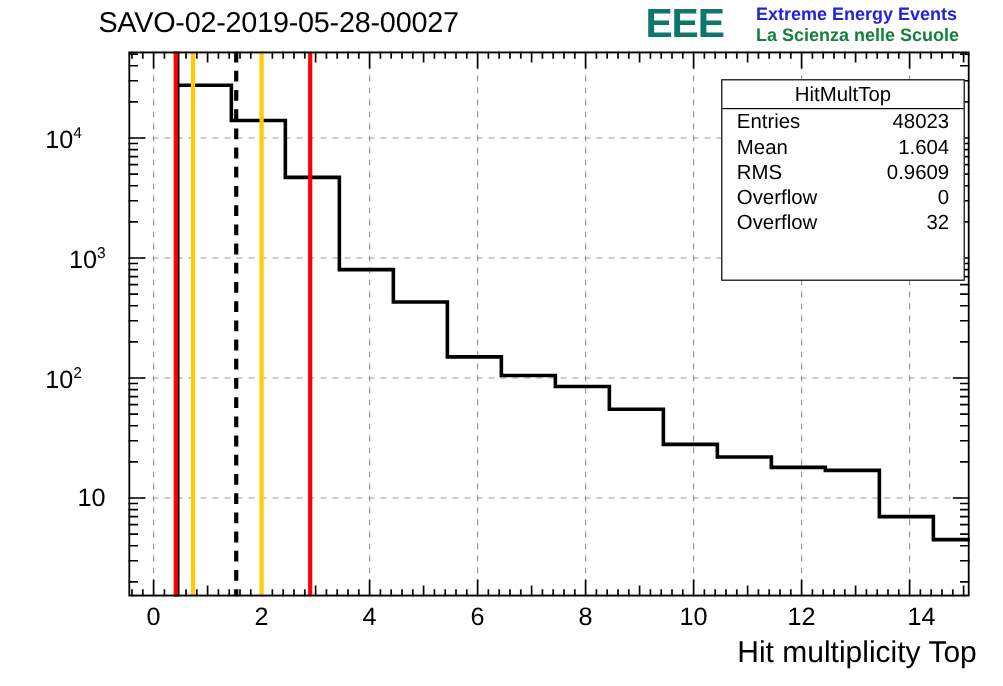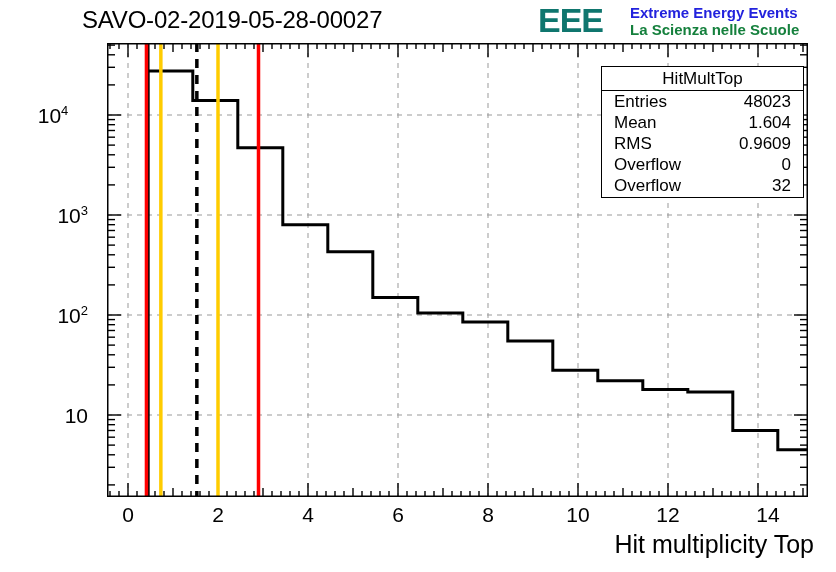--- a/index.html
+++ b/index.html
@@ -21,21 +21,21 @@
   #frame{position:absolute;left:107px;top:43px;width:701px;height:454px;}
   #svgplot{position:absolute;left:0;top:0;}
 
   
   .ylab{position:absolute;text-align:right;font-size:21px;color:#000;white-space:nowrap;}
   .ylab sup{font-size:13px;vertical-align:super;}
   .xlab{position:absolute;font-size:21px;color:#000;text-align:center;white-space:nowrap;}
   .axis-title{position:absolute;right:22px;top:530px;font-size:25px;color:#000;white-space:nowrap;}
 
   
-  #stats{position:absolute;left:601px;top:66px;width:203px;height:132px;background:#ffffff;border:1px solid #000;
+  #stats{position:absolute;left:601px;top:66px;width:203px;height:168px;background:#ffffff;border:1px solid #000;
          font-size:17px;color:#000;box-sizing:border-box;}
   #stats .st-title{position:absolute;left:0;right:0;top:1px;height:22px;line-height:22px;text-align:center;
                    border-bottom:1px solid #000;}
   #stats .st-row{position:absolute;left:6px;right:6px;height:21px;line-height:21px;}
   #stats .st-k{position:absolute;left:6px;}
   #stats .st-v{position:absolute;right:6px;}
 </style>
 </head>
 <body>
 
@@ -311,21 +311,21 @@
           <line x1="111" y1="0" x2="111" y2="454" stroke="#ffcc00" stroke-width="3.5"></line>
           <line x1="151.5" y1="0" x2="151.5" y2="454" stroke="#ff0000" stroke-width="3.5"></line>
           <line x1="39.45" y1="0" x2="39.45" y2="454" stroke="#ff0000" stroke-width="3.5"></line>
         </g>
         <rect x="0.5" y="0.5" width="700" height="453" fill="none" stroke="#000" stroke-width="2"></rect>
       </svg>
   </div>
 
   <div class="ylab" style="left:18px;top:103px;width:70px;text-align:center;">10<sup>4</sup></div>
   <div class="ylab" style="left:18px;top:203px;width:70px;">10<sup>3</sup></div>
-  <div class="ylab" style="left:18px;top:303px;width:70px;">10<sup>2</sup></div>
+  <div class="ylab" style="left:18px;top:303px;width:70px;text-align:center;">10<sup>2</sup></div>
   <div class="ylab" style="left:18px;top:404px;width:70px;">10</div>
 
   <div class="xlab" style="left:108px;top:503px;width:40px;">0</div>
   <div class="xlab" style="left:198px;top:503px;width:40px;">2</div>
   <div class="xlab" style="left:288px;top:503px;width:40px;">4</div>
   <div class="xlab" style="left:378px;top:503px;width:40px;">6</div>
   <div class="xlab" style="left:468px;top:503px;width:40px;">8</div>
   <div class="xlab" style="left:558px;top:503px;width:40px;">10</div>
   <div class="xlab" style="left:648px;top:503px;width:40px;">12</div>
   <div class="xlab" style="left:748px;top:503px;width:40px;">14</div>

